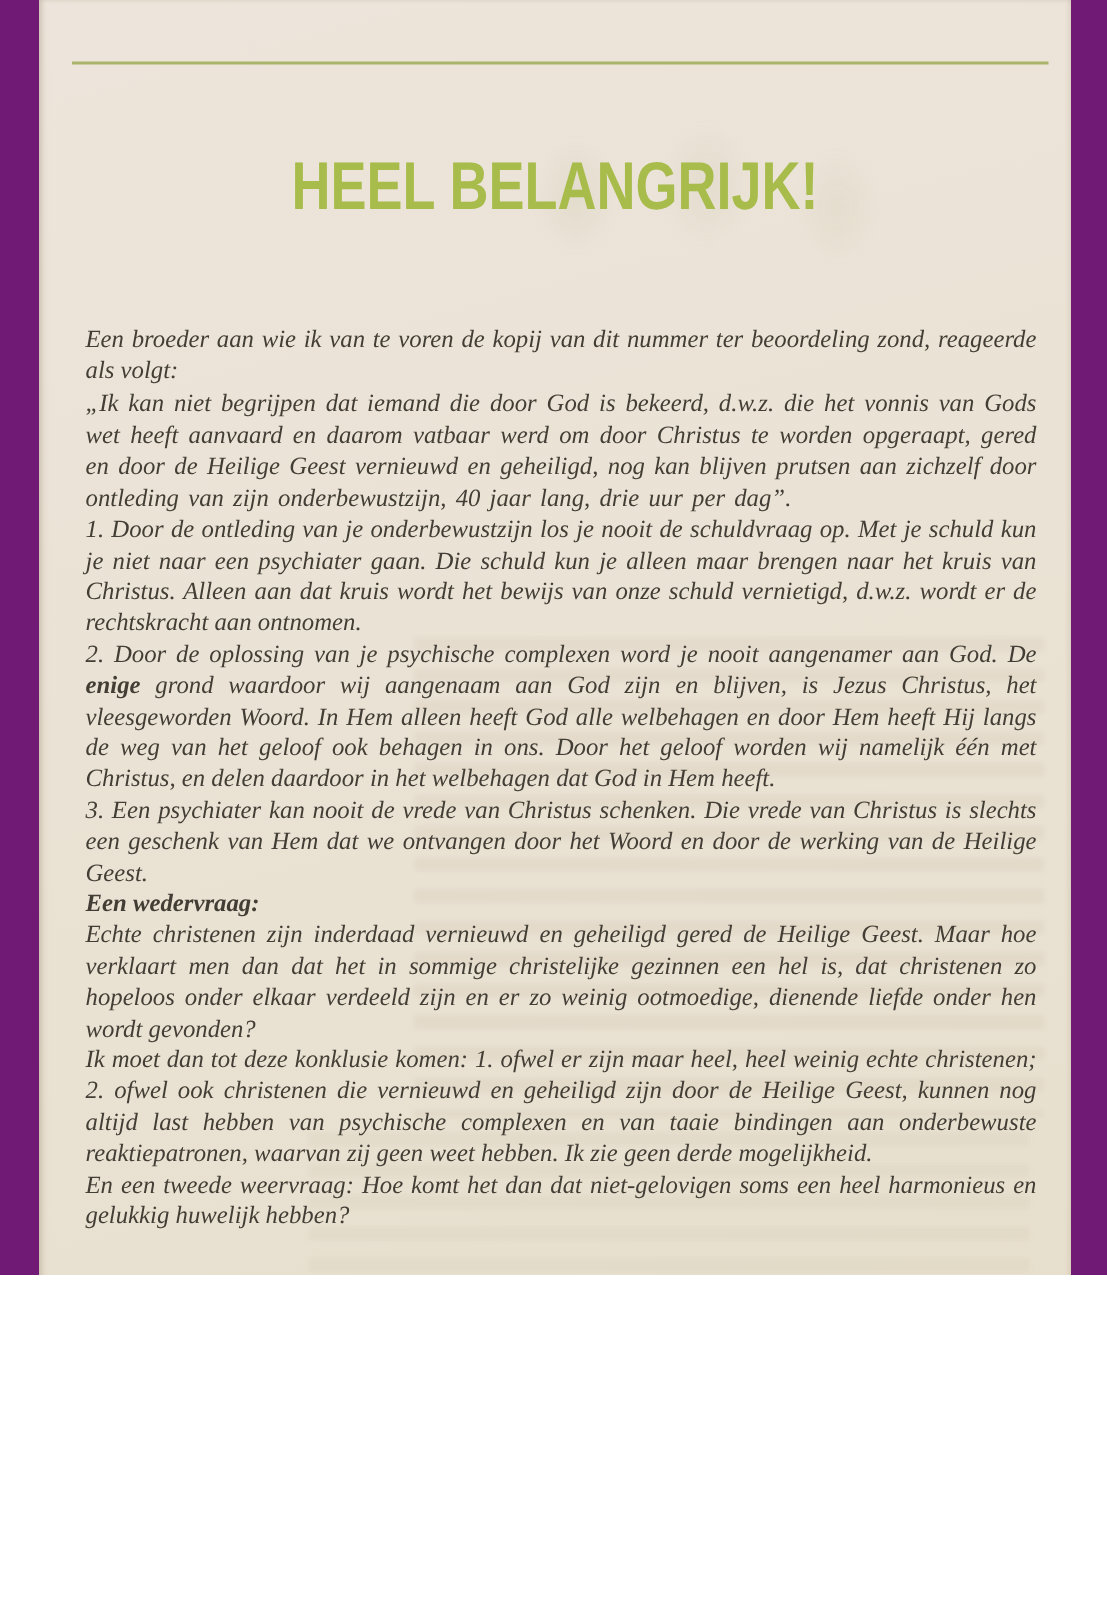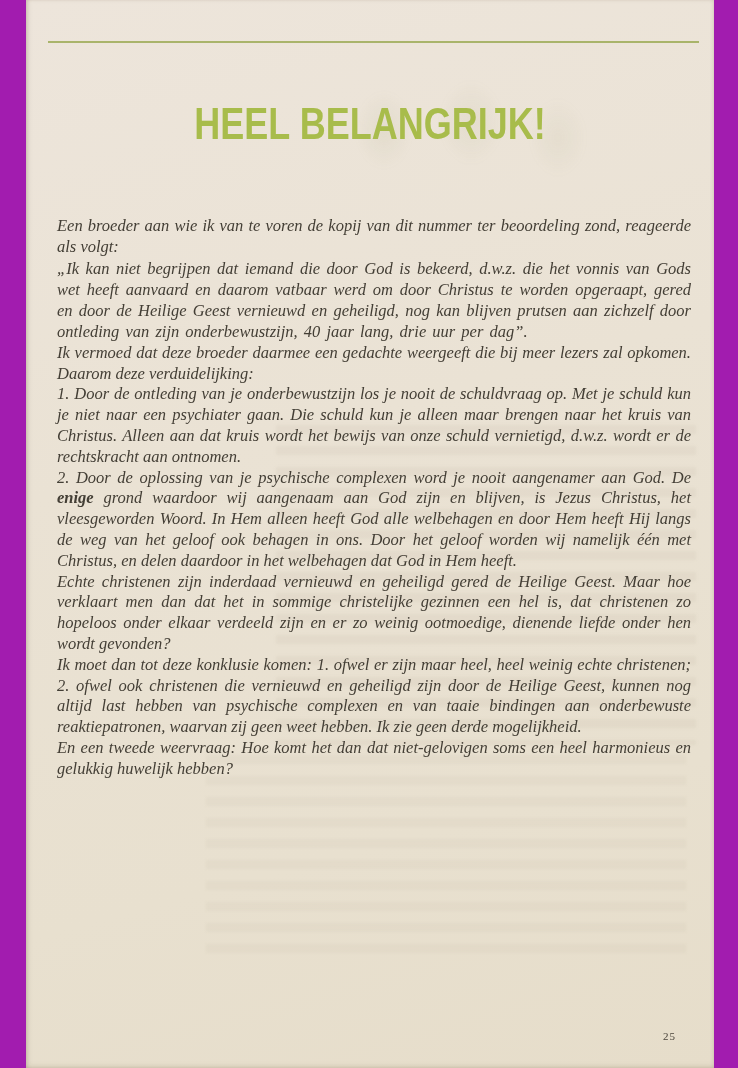--- a/index.html
+++ b/index.html
@@ -1,20 +1,20 @@
 <!DOCTYPE html>
 <html><head>
 <meta charset="utf-8">
 <style>
   html, body { margin: 0; padding: 0; background: #ffffff; }
   .scan {
     position: relative;
     width: 738px;
-    height: 1068px;
-    background: #a21caf;
+    height: 850px;
+    background: #701a75;
     overflow: hidden;
     font-family: "Liberation Serif", serif;
   }
   .page {
     position: absolute;
     left: 26px;
     top: 0;
     width: 688px;
     height: 1068px;
     background: linear-gradient(165deg, #ede5db 0%, #eae2d4 40%, #e8e0cf 75%, #e6ddca 100%);
@@ -110,27 +110,28 @@
 
     <div class="rule"></div>
 
     <h1 class="title">HEEL BELANGRIJK!</h1>
 
     <div class="text-col">
       <p class="p-intro">Een broeder aan wie ik van te voren de kopij van dit nummer ter beoordeling zond, reageerde als volgt:</p>
 
       <p class="p-quote">„Ik kan niet begrijpen dat iemand die door God is bekeerd, d.w.z. die het vonnis van Gods wet heeft aanvaard en daarom vatbaar werd om door Christus te worden opgeraapt, gered en door de Heilige Geest vernieuwd en geheiligd, nog kan blijven prutsen aan zichzelf door ontleding van zijn onderbewustzijn, 40 jaar lang, drie uur per dag”.</p>
 
-      <p class="p-lead">Ik vermoed dat deze broeder daarmee een gedachte weergeeft die bij meer lezers zal opkomen. Daarom deze verduidelijking:</p>
 
       <div class="points">
         <p>1. Door de ontleding van je onderbewustzijn los je nooit de schuldvraag op. Met je schuld kun je niet naar een psychiater gaan. Die schuld kun je alleen maar brengen naar het kruis van Christus. Alleen aan dat kruis wordt het bewijs van onze schuld vernietigd, d.w.z. wordt er de rechtskracht aan ontnomen.</p>
         <p><span>2. Door de oplossing van je psychische complexen word je nooit aangenamer aan God. De </span><span class="emph">enige</span><span> grond waardoor wij aangenaam aan God zijn en blijven, is Jezus Christus, het vleesgeworden Woord. In Hem alleen heeft God alle welbehagen en door Hem heeft Hij langs de weg van het geloof ook behagen in ons. Door het geloof worden wij namelijk één met Christus, en delen daardoor in het welbehagen dat God in Hem heeft.</span></p>
+        <p>3. Een psychiater kan nooit de vrede van Christus schenken. Die vrede van Christus is slechts een geschenk van Hem dat we ontvangen door het Woord en door de werking van de Heilige Geest.</p>
       </div>
 
+      <p class="p-heading">Een wedervraag:</p>
       <p>Echte christenen zijn inderdaad vernieuwd en geheiligd gered de Heilige Geest. Maar hoe verklaart men dan dat het in sommige christelijke gezinnen een hel is, dat christenen zo hopeloos onder elkaar verdeeld zijn en er zo weinig ootmoedige, dienende liefde onder hen wordt gevonden?</p>
       <p>Ik moet dan tot deze konklusie komen: 1. ofwel er zijn maar heel, heel weinig echte christenen; 2. ofwel ook christenen die vernieuwd en geheiligd zijn door de Heilige Geest, kunnen nog altijd last hebben van psychische complexen en van taaie bindingen aan onderbewuste reaktiepatronen, waarvan zij geen weet hebben. Ik zie geen derde mogelijkheid.</p>
 
       <p class="p-final">En een tweede weervraag: Hoe komt het dan dat niet-gelovigen soms een heel harmonieus en gelukkig huwelijk hebben?</p>
     </div>
 
     <div class="pagenum">25</div>
   </div>
 </div>
 

